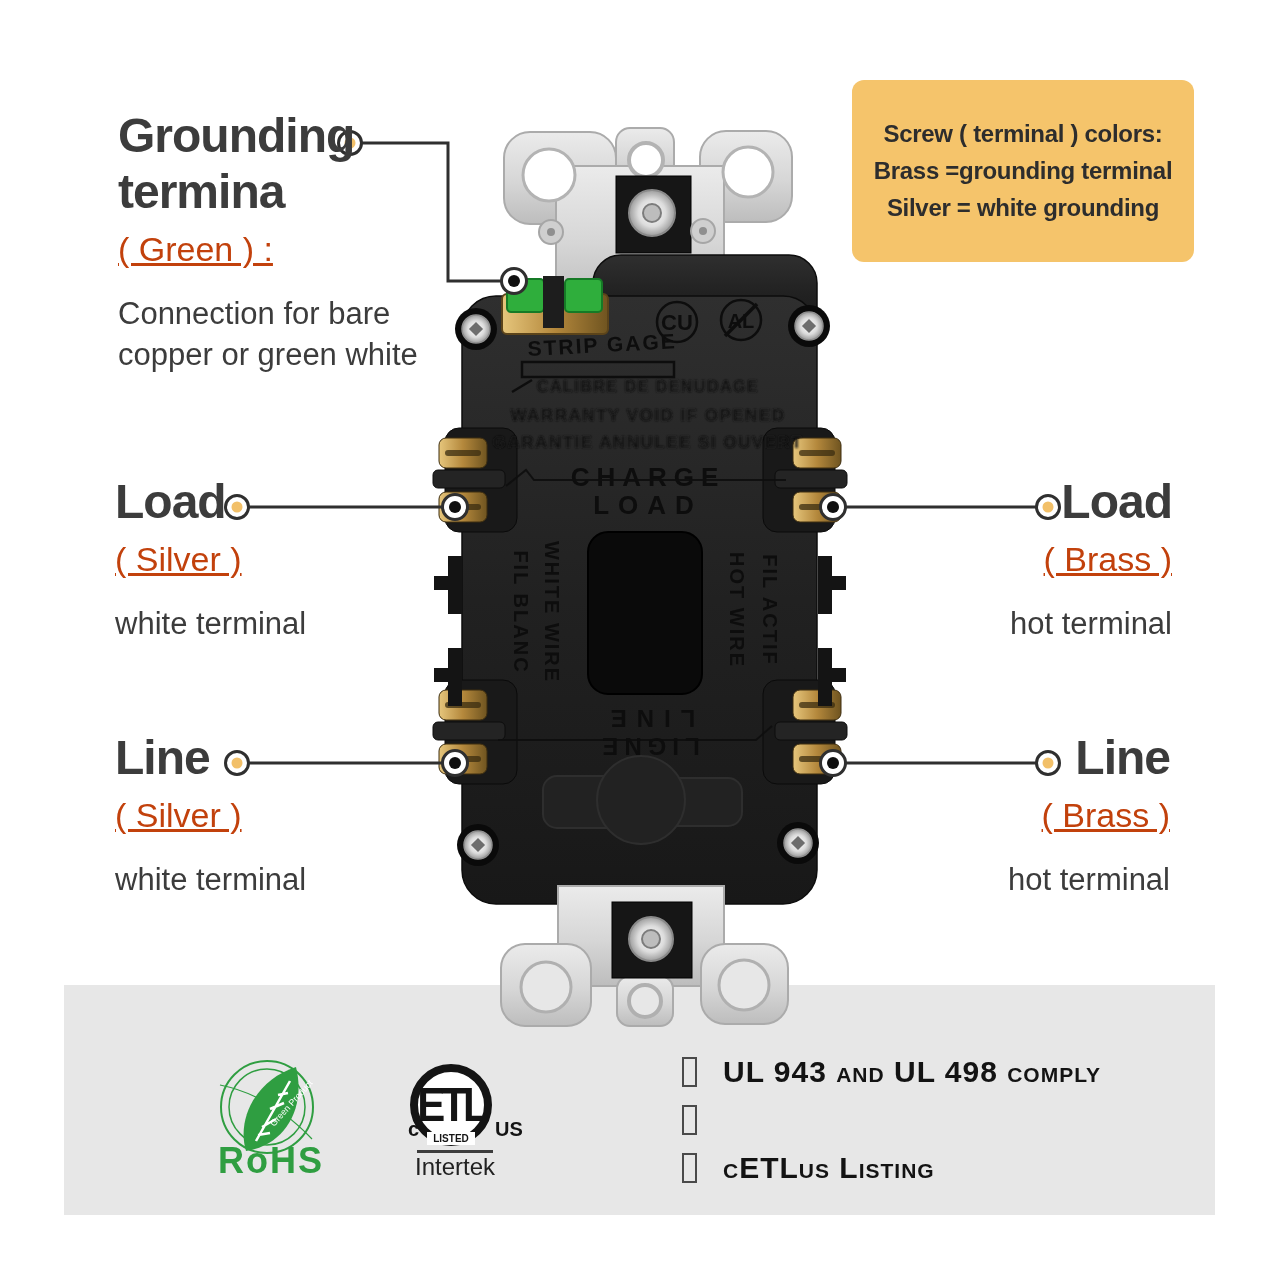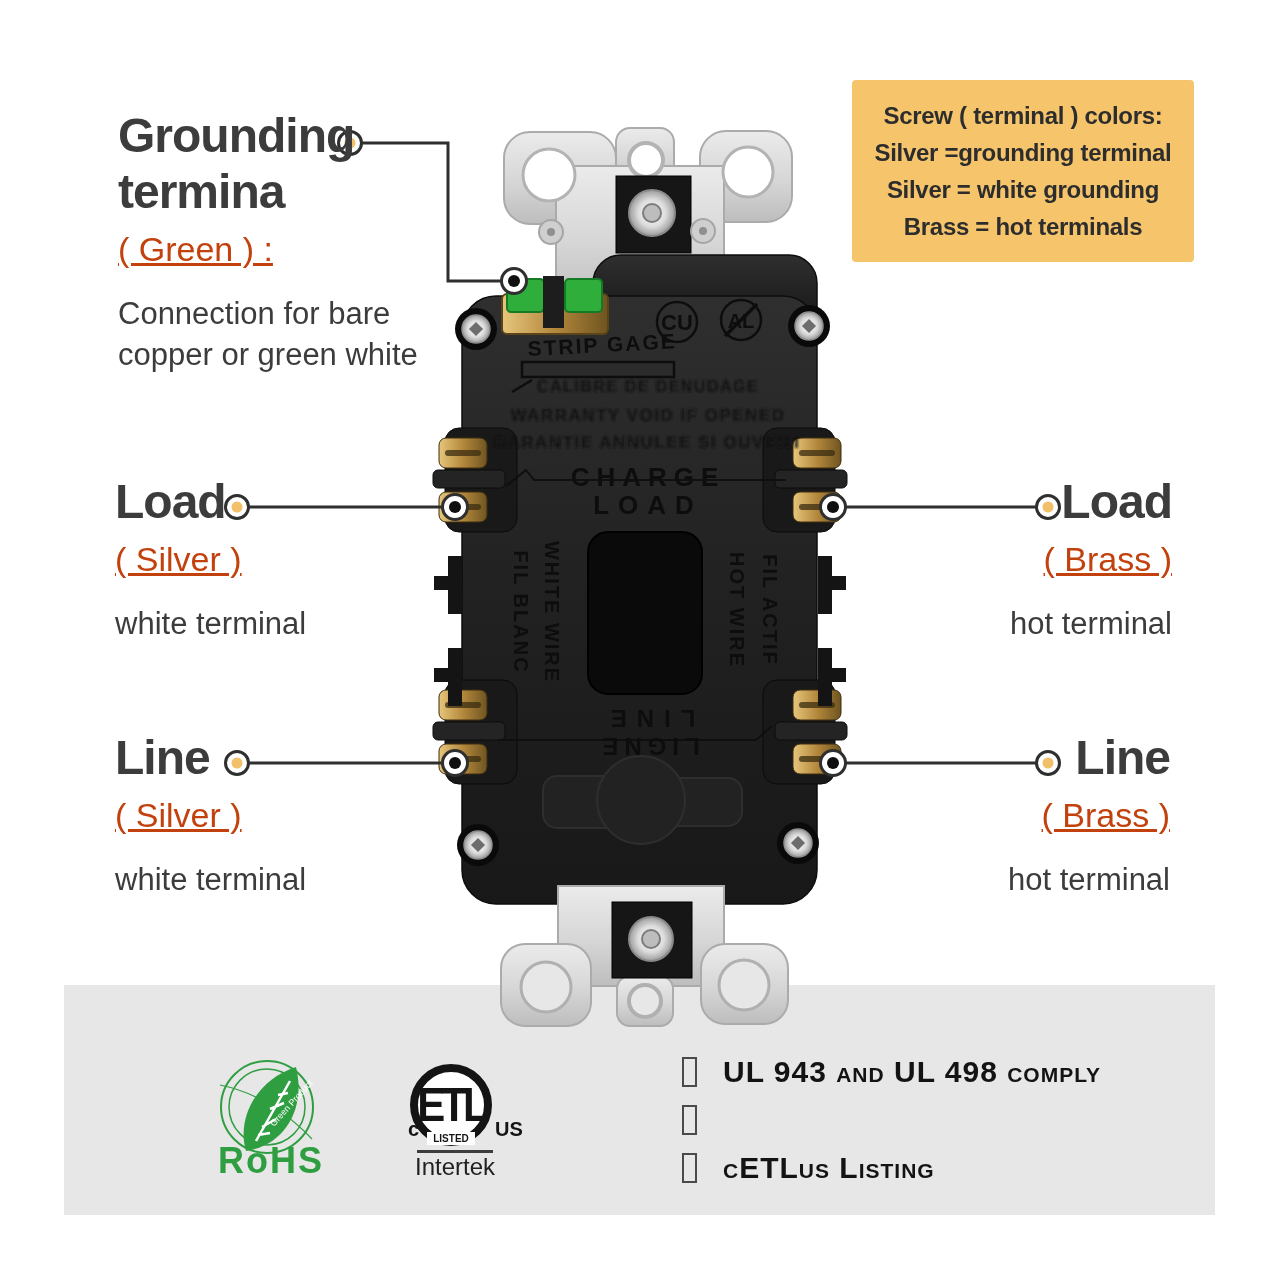--- a/index.html
+++ b/index.html
@@ -7,21 +7,21 @@
           font-family:"Liberation Sans",sans-serif;color:#3c3c3c;}
   .abs{position:absolute;}
   
   .co{position:absolute;}
   .co-title{font-size:48px;font-weight:700;color:#3c3c3c;line-height:56px;letter-spacing:-1px;}
   .co-sub{font-size:34px;font-weight:400;color:#c2410c;margin-top:10px;text-decoration:underline;}
   .co-desc{font-size:31px;font-weight:400;color:#3c3c3c;line-height:41px;margin-top:24px;}
   .co-right{text-align:right;}
   
   .note-box{position:absolute;left:852px;top:80px;width:342px;height:182px;background:#f5c46b;
-            border-radius:4px;display:flex;flex-direction:column;justify-content:center;
+            border-radius:12px;display:flex;flex-direction:column;justify-content:center;
             align-items:center;gap:9px;}
   .note-line{font-size:24px;font-weight:700;color:#2d2d2d;letter-spacing:-0.3px;white-space:nowrap;}
   
   .band{position:absolute;left:64px;top:985px;width:1151px;height:230px;background:#e7e7e7;}
   
   .cert-list{position:absolute;left:648px;top:1056px;}
   .cert-row{display:flex;align-items:center;margin-bottom:16px;height:32px;padding-left:34px;}
   .tofu{display:inline-block;width:11px;height:26px;border:2px solid #4a4a4a;margin-right:26px;}
   .cert-text{font-size:30px;font-weight:700;color:#131313;font-variant:small-caps;
              letter-spacing:1px;white-space:nowrap;}
@@ -272,23 +272,22 @@
   </div>
 
   <div class="co co-right" style="right:110px;top:730px;">
     <div class="co-title">Line</div>
     <div class="co-sub">( Brass )</div>
     <div class="co-desc">hot terminal</div>
   </div>
 
   <div class="note-box">
     <div class="note-line">Screw ( terminal ) colors:</div>
-    <div class="note-line">Silver =grounding terminal</div>
+    <div class="note-line">Brass =grounding terminal</div>
     <div class="note-line">Silver = white grounding</div>
-    <div class="note-line">Brass = hot terminals</div>
   </div>
 
   <svg class="abs" style="left:200px;top:1055px;" width="160" height="130" viewBox="0 0 160 130">
     <circle cx="67" cy="52" r="46" fill="none" stroke="#2f9e41" stroke-width="2"></circle>
     <circle cx="67" cy="52" r="38" fill="none" stroke="#2f9e41" stroke-width="1.5"></circle>
     <path d="M 20,30 Q 70,40 112,84" fill="none" stroke="#2f9e41" stroke-width="1.2"></path>
     <path d="M 96,12 C 58,24 36,62 46,96 C 86,90 106,52 96,12 Z" fill="#2f9e41"></path>
     <path d="M 56,86 L 90,26 M 62,72 L 76,64 M 58,80 L 70,78 M 70,54 L 84,48 M 78,40 L 88,38" stroke="#ffffff" stroke-width="2.5" fill="none"></path>
     <text x="74" y="72" font-size="9" fill="#ffffff" transform="rotate(-48 74 72)">Green Product</text>
     <text x="18" y="118" font-size="36" font-weight="700" fill="#2f9e41" letter-spacing="2">RoHS</text>

